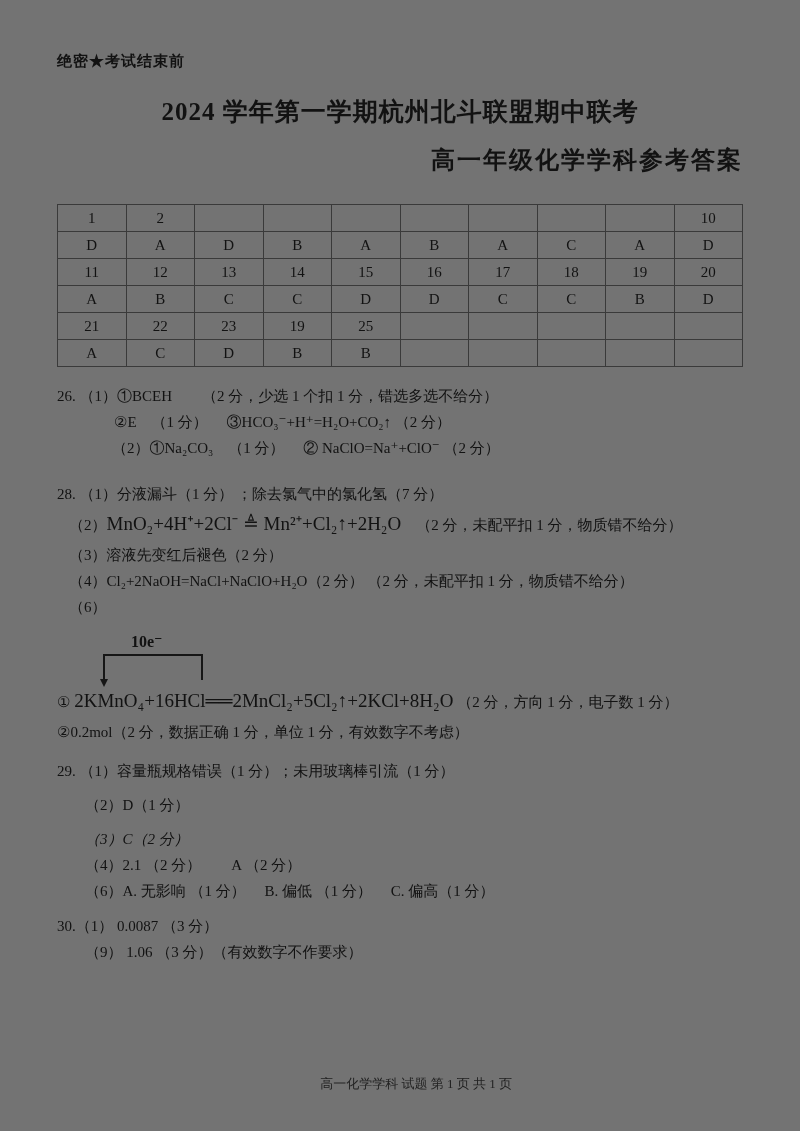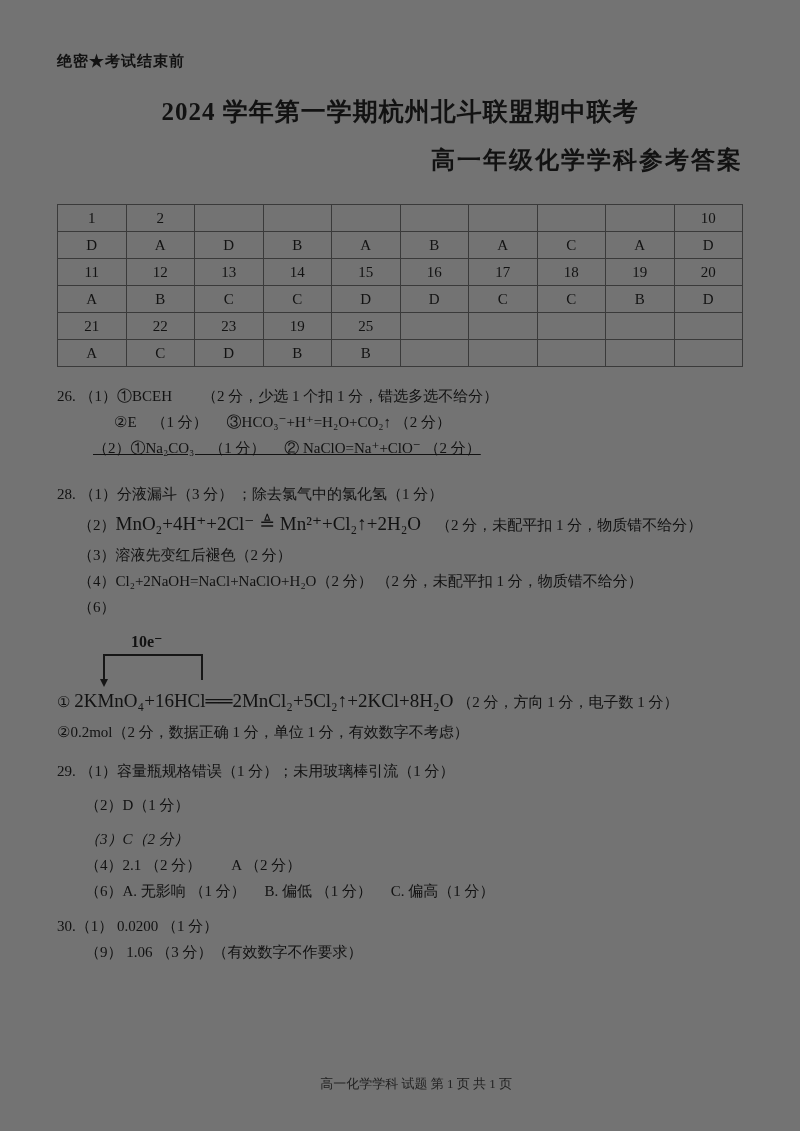--- a/index.html
+++ b/index.html
@@ -32,23 +32,23 @@
   table.answers td {
     border: 1px solid #3a3a3a;
     height: 26px;
     text-align: center; vertical-align: middle;
     font-size: 15px;
     padding: 0;
   }
   .questions { margin-top: 16px; font-size: 15px; }
   .line { line-height: 26px; white-space: pre-wrap; }
   .qblock { margin-top: 9px; }
-  .ind-21 { margin-left: 21px; }
+  .ind-21 { margin-left: 12px; font-family: Liberation Serif, serif; }
   .ind-28 { margin-left: 28px; }
-  .ind-36 { margin-left: 36px; text-decoration: underline; }
+  .ind-36 { margin-left: 55px; }
   .ind-73 { margin-left: 57px; }
   .big-eq { font-size: 19px; }
   .eq-line { line-height: 34px; }
   .note { font-size: 15px; }
   
   .ediagram { position: relative; margin: 12px 0 0 46px; width: 120px; height: 52px; }
   .e-label {
     margin-left: 28px; font-weight: bold; font-size: 16px; line-height: 20px;
   }
   .e-bracket {
@@ -160,21 +160,21 @@
   <div class="questions">
 
     <div class="qblock">
       <div class="line">26. （1）①BCEH　　（2 分，少选 1 个扣 1 分，错选多选不给分）</div>
       <div class="line ind-73">②E　（1 分）　 ③HCO₃⁻+H⁺=H₂O+CO₂↑ （2 分）</div>
       <div class="line ind-36">（2）①Na₂CO₃　（1 分）　 ② NaClO=Na⁺+ClO⁻ （2 分）</div>
     </div>
 
 
     <div class="qblock" style="margin-top:20px;">
-      <div class="line">28. （1）分液漏斗（3 分） ；除去氯气中的氯化氢（1 分）</div>
+      <div class="line">28. （1）分液漏斗（1 分） ；除去氯气中的氯化氢（7 分）</div>
       <div class="line ind-21 eq-line"><span>（2）</span><span class="big-eq">MnO₂+4H⁺+2Cl⁻ ≜ Mn²⁺+Cl₂↑+2H₂O</span><span class="note">　（2 分，未配平扣 1 分，物质错不给分）</span></div>
       <div class="line ind-21">（3）溶液先变红后褪色（2 分）</div>
       <div class="line ind-21">（4）Cl₂+2NaOH=NaCl+NaClO+H₂O（2 分） （2 分，未配平扣 1 分，物质错不给分）</div>
       <div class="line ind-21">（6）</div>
 
       <div class="ediagram">
         <div class="e-label">10e⁻</div>
         <div class="e-bracket">
           <span class="e-arrowhead"></span>
         </div>
@@ -186,21 +186,21 @@
 
     <div class="qblock" style="margin-top:13px;">
       <div class="line">29. （1）容量瓶规格错误（1 分）；未用玻璃棒引流（1 分）</div>
       <div class="line ind-28" style="margin-top:8px;">（2）D（1 分）</div>
       <div class="line ind-28" style="margin-top:8px;font-style:italic;">（3）C（2 分）</div>
       <div class="line ind-28">（4）2.1 （2 分）　　A （2 分）</div>
       <div class="line ind-28">（6）A. 无影响 （1 分）　 B. 偏低 （1 分）　 C. 偏高（1 分）</div>
     </div>
 
     <div class="qblock">
-      <div class="line">30.（1） 0.0200 （1 分）</div>
+      <div class="line">30.（1） 0.0087 （3 分）</div>
       <div class="line ind-28">（9） 1.06 （3 分）（有效数字不作要求）</div>
     </div>
 
   </div>
 
   <div class="footer">高一化学学科 试题 第 1 页 共 1 页</div>
 
 </div>
 
 </body></html>

